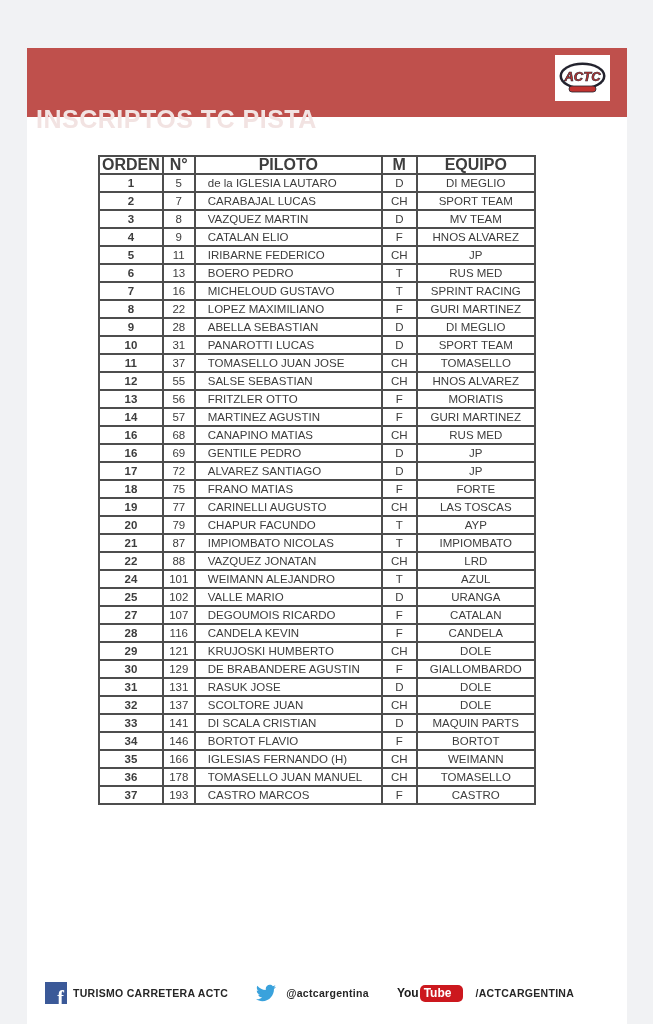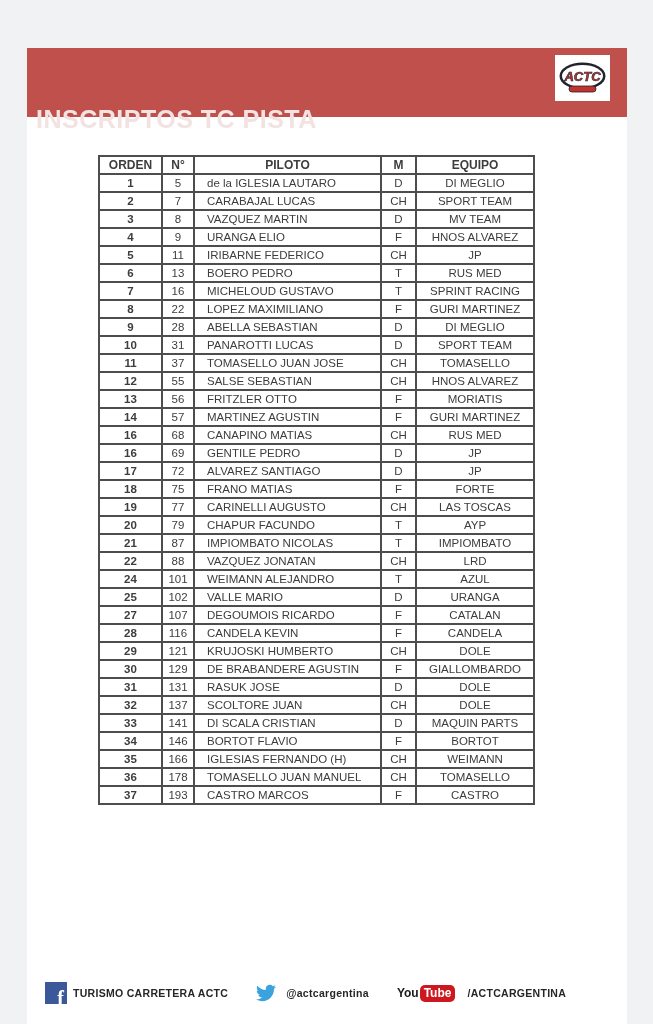--- a/index.html
+++ b/index.html
@@ -31,21 +31,21 @@
   
   .table-wrap{position:absolute;left:71px;top:107px;}
   table{border-collapse:collapse;table-layout:fixed;}
   th,td{
     border:2px solid var(--table_border,#4d4d4d);
     height:16px;padding:0 2px;
     font-size:11.5px;line-height:16px;
     color:var(--text,#3d3d3d);
     text-align:center;white-space:nowrap;overflow:hidden;
   }
-  th{font-weight:bold;font-size:12px;}
+  th{font-weight:bold;font-size:16px;}
   td.col-orden{font-weight:bold;}
   td.col-piloto{text-align:left;padding-left:12px;}
   
   .footer{
     position:absolute;left:0;top:934px;width:100%;
     display:flex;align-items:center;padding-left:18px;box-sizing:border-box;
   }
   .social-label{
     font-size:10.5px;font-weight:600;color:#262626;letter-spacing:.3px;
   }
@@ -56,21 +56,21 @@
   .fb-icon span{
     position:absolute;right:3px;bottom:-6px;
     color:#fff;font-weight:bold;font-size:20px;font-family:"Liberation Serif",serif;
   }
   .tw-icon{width:24px;height:20px;margin:0 8px 0 26px;flex:none;}
   .yt-logo{display:flex;align-items:center;margin:0 12px 0 28px;flex:none;}
   .yt-you{font-size:12px;font-weight:bold;color:#1a1a1a;margin-right:1px;}
   .yt-tube{
     font-size:12px;font-weight:bold;color:#fff;
     background:var(--youtube_red,#cc181e);
-    border-radius:5px;padding:1px 4px 2px 4px;
+    border-radius:5px;padding:1px 12px 2px 4px;
   }
 </style>
 </head>
 <body>
 
 <div class="page">
 
   <div class="banner">
     <div class="banner-title">INSCRIPTOS TC PISTA</div>
     <div class="logo-box">
@@ -119,21 +119,21 @@
           <tr>
             <td class="col-orden">3</td>
             <td class="col-numero">8</td>
             <td class="col-piloto">VAZQUEZ MARTIN</td>
             <td class="col-m">D</td>
             <td class="col-equipo">MV TEAM</td>
           </tr>
           <tr>
             <td class="col-orden">4</td>
             <td class="col-numero">9</td>
-            <td class="col-piloto">URANGA ELIO</td>
+            <td class="col-piloto">CATALAN ELIO</td>
             <td class="col-m">F</td>
             <td class="col-equipo">HNOS ALVAREZ</td>
           </tr>
           <tr>
             <td class="col-orden">5</td>
             <td class="col-numero">11</td>
             <td class="col-piloto">IRIBARNE FEDERICO</td>
             <td class="col-m">CH</td>
             <td class="col-equipo">JP</td>
           </tr>

